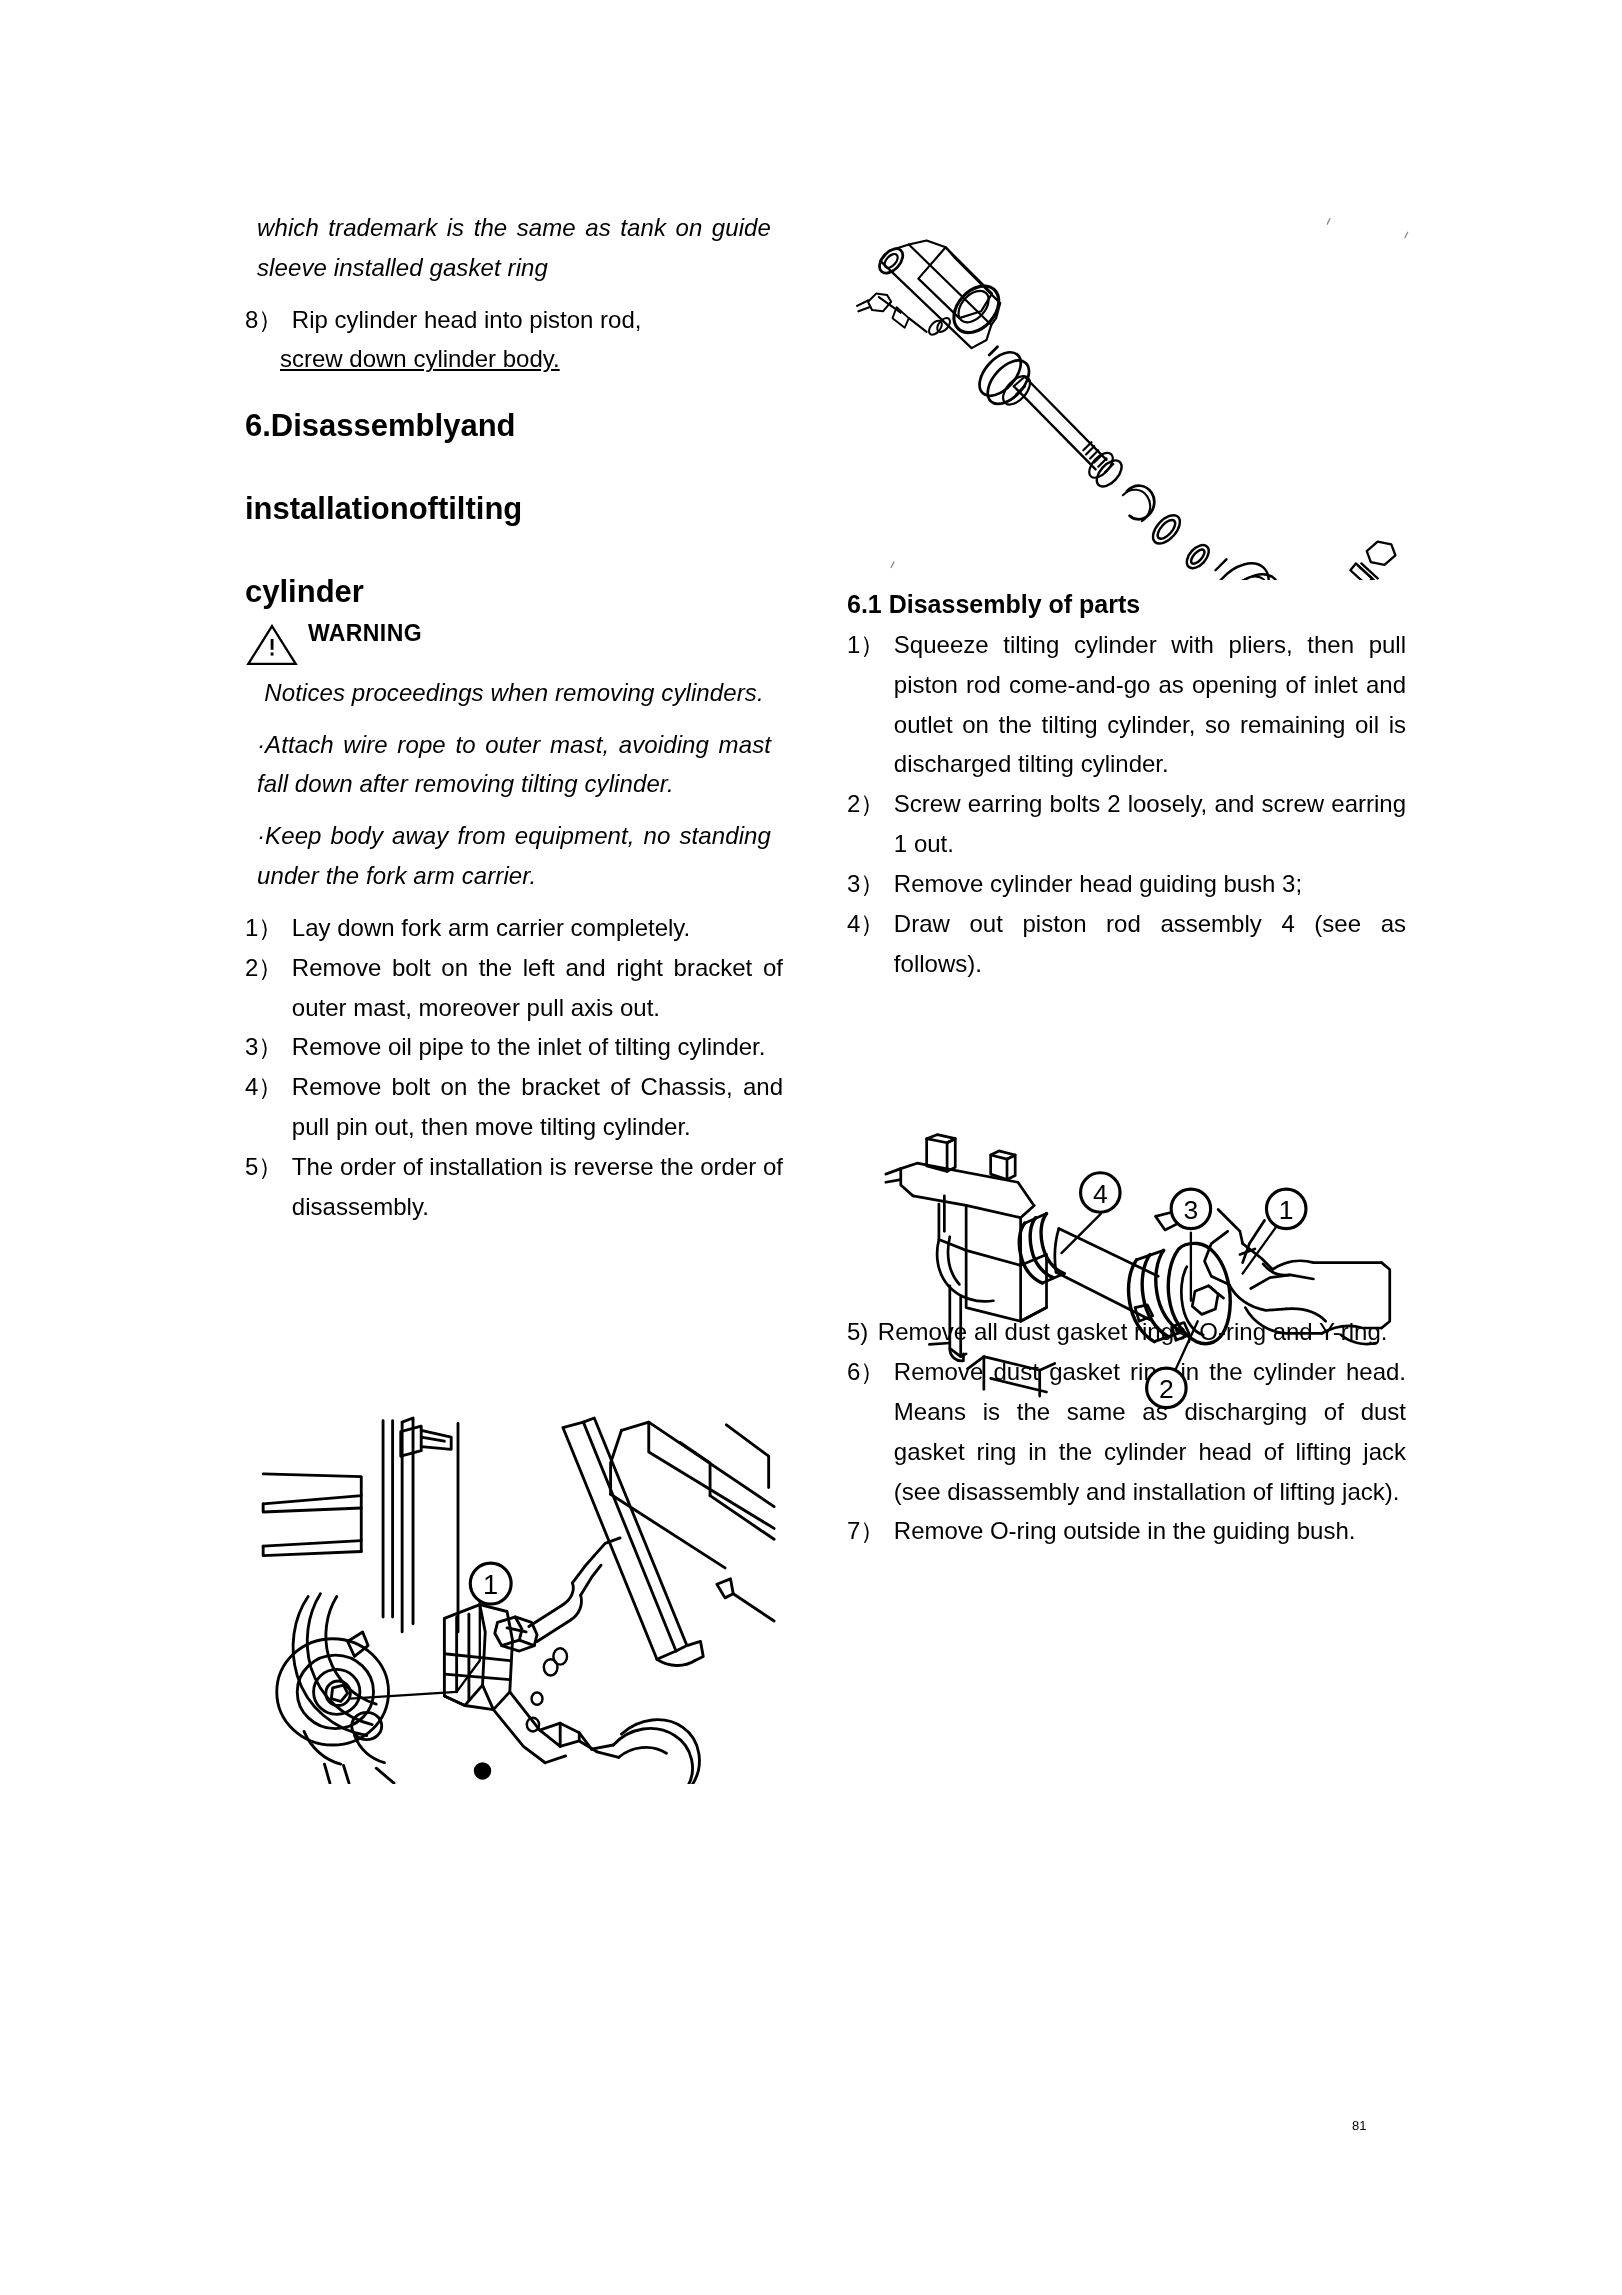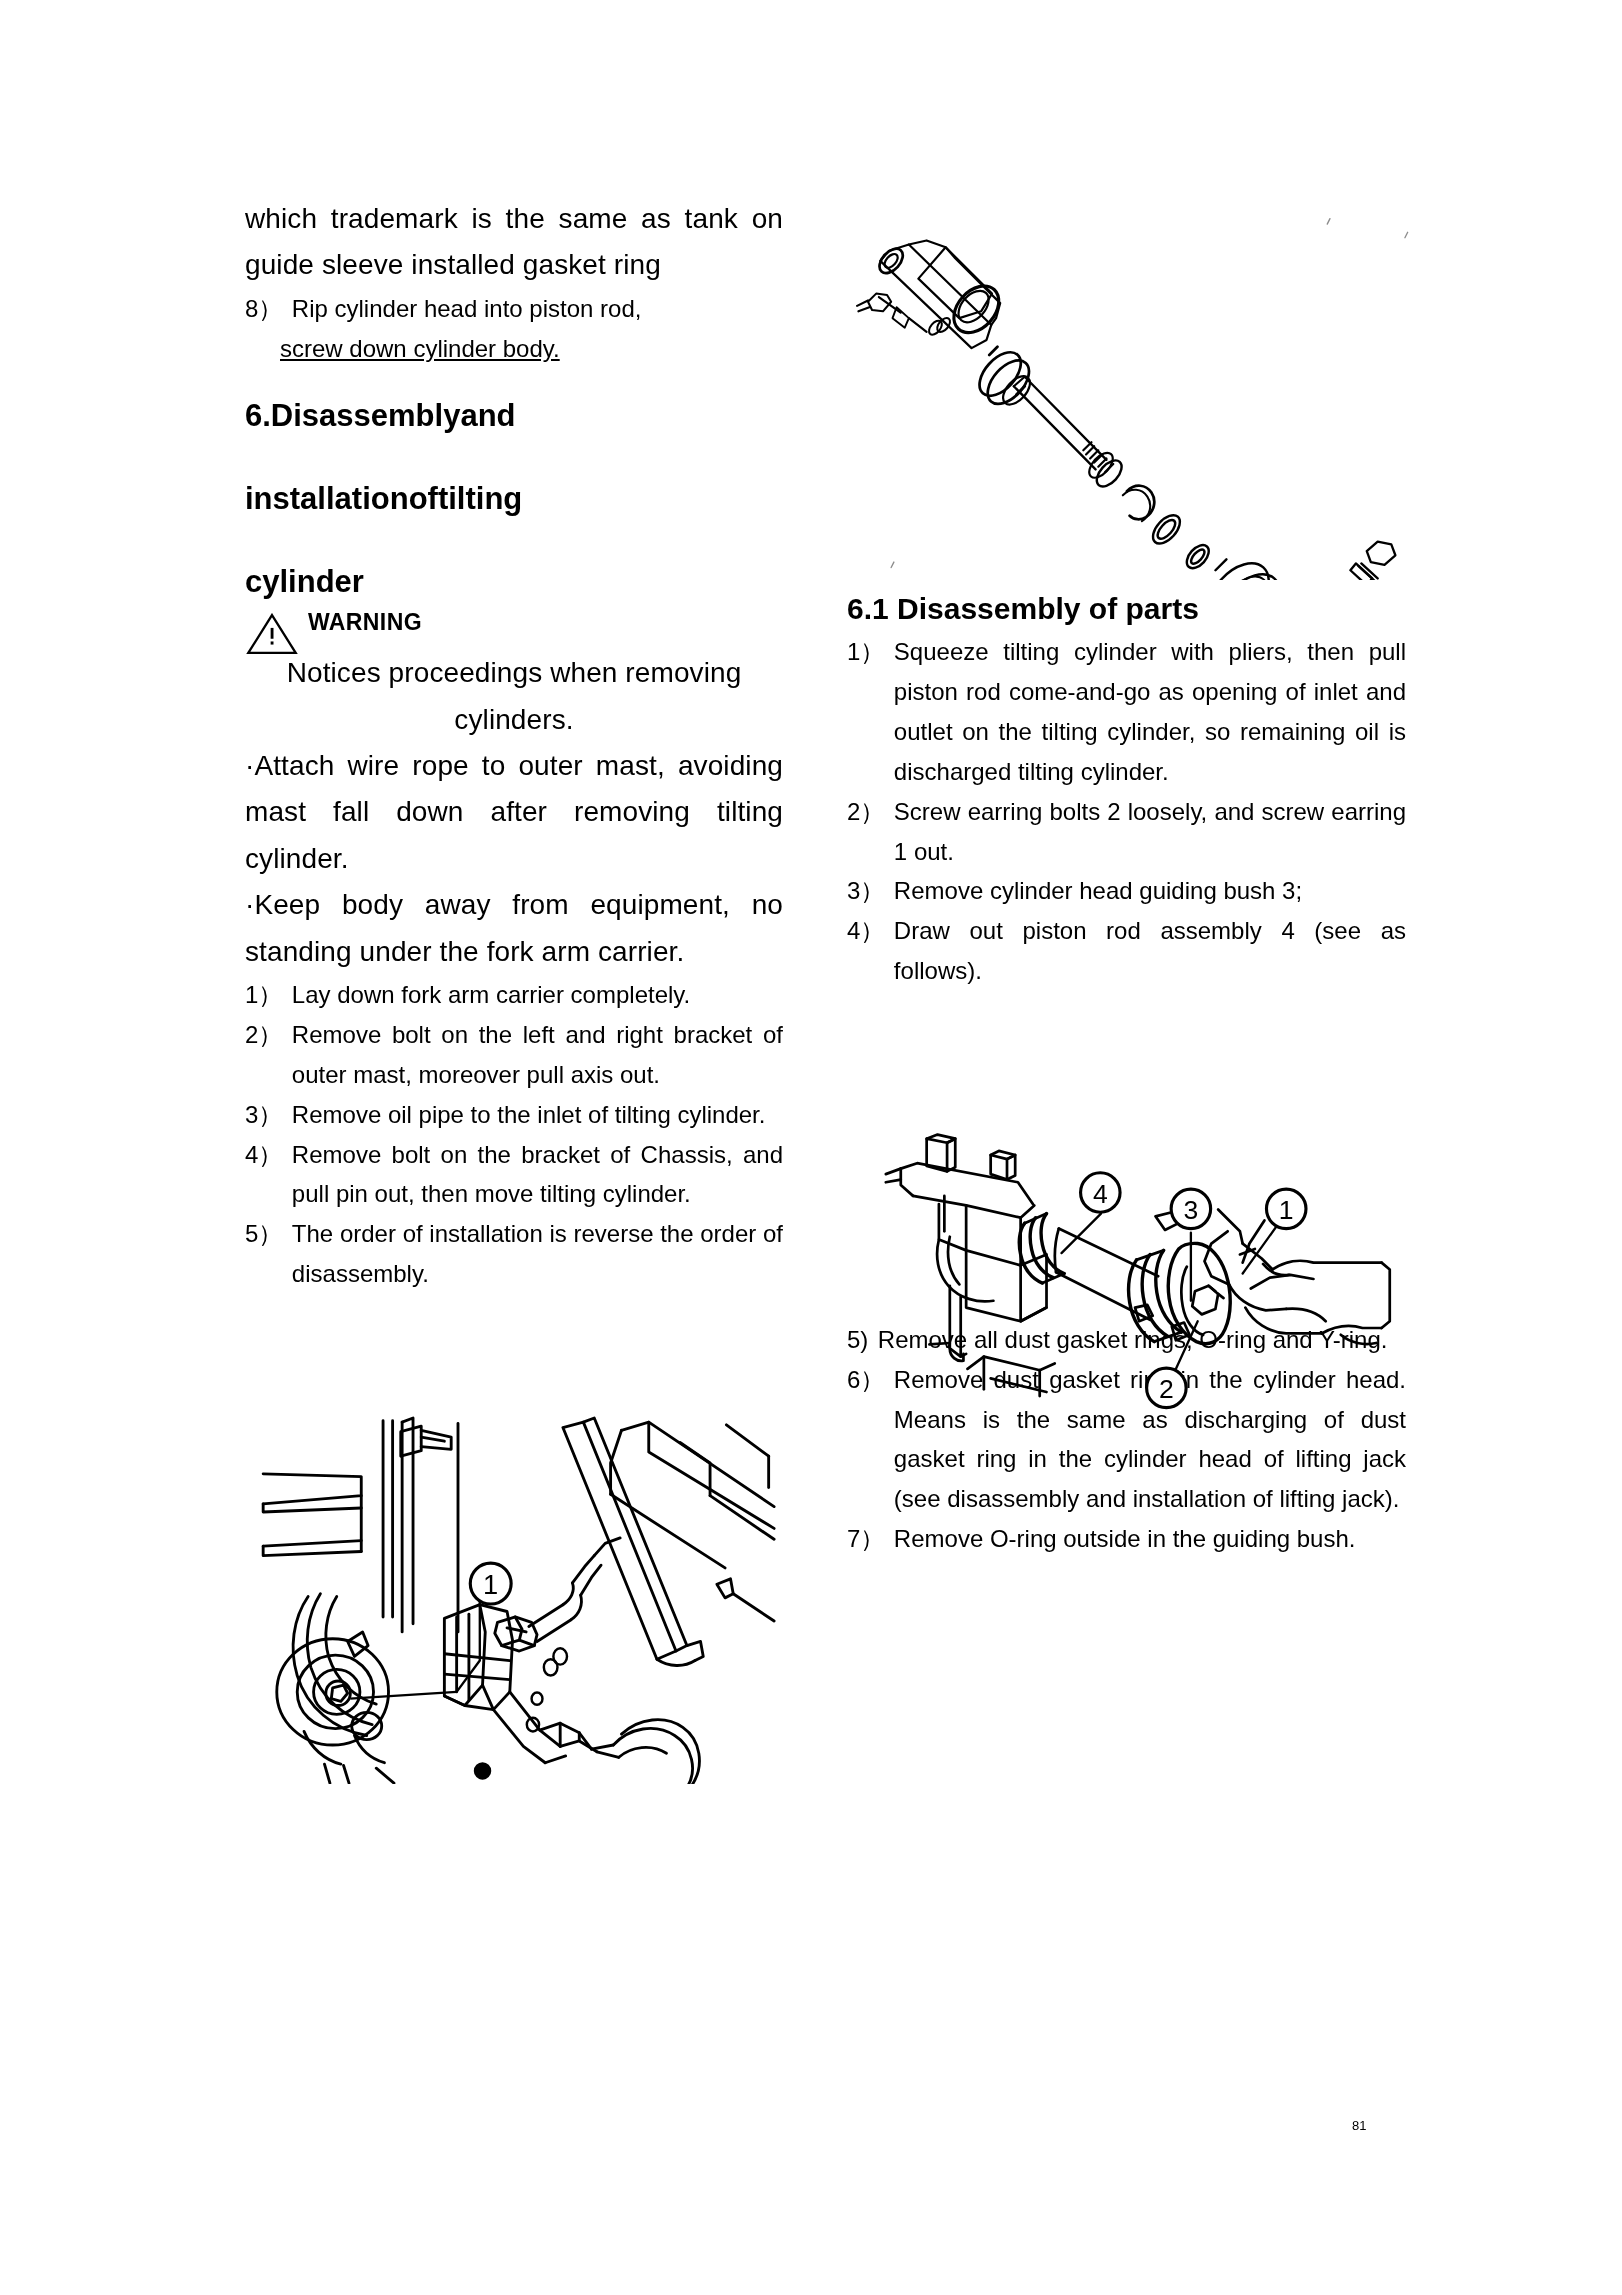--- a/index.html
+++ b/index.html
@@ -22,26 +22,27 @@
   
   .col {
     position: absolute;
     top: 196px;
   }
   #col-left  { left: 245px;  width: 538px; }
   #col-right { left: 847px; width: 559px; }
 
   
   .para {
-    font-size: 28px;
+    font-size: 24px;
     line-height: 1.66;
     text-align: justify;
     text-justify: inter-word;
-    margin: 0;
+    margin: 12px;
     letter-spacing: 0.1px;
+    font-style: italic;
   }
   .para.nojust { text-align: center; }
 
   
   .item {
     display: flex;
     font-size: 24px;
     line-height: 1.66;
     margin: 0;
   }
@@ -78,21 +79,21 @@
     display: block;
     text-align: justify;
   }
   .h1 .stretch::after {
     content: "";
     display: inline-block;
     width: 100%;
   }
   .h1 .tail { display: block; }
   .h2 {
-    font-size: 30px;
+    font-size: 25px;
     font-weight: bold;
     line-height: 1.5;
     margin: 0 0 1.4px 0;
   }
 
   
   .warn-wrap {
     position: relative;
     height: 41px;
     margin-top: 6.8px;

